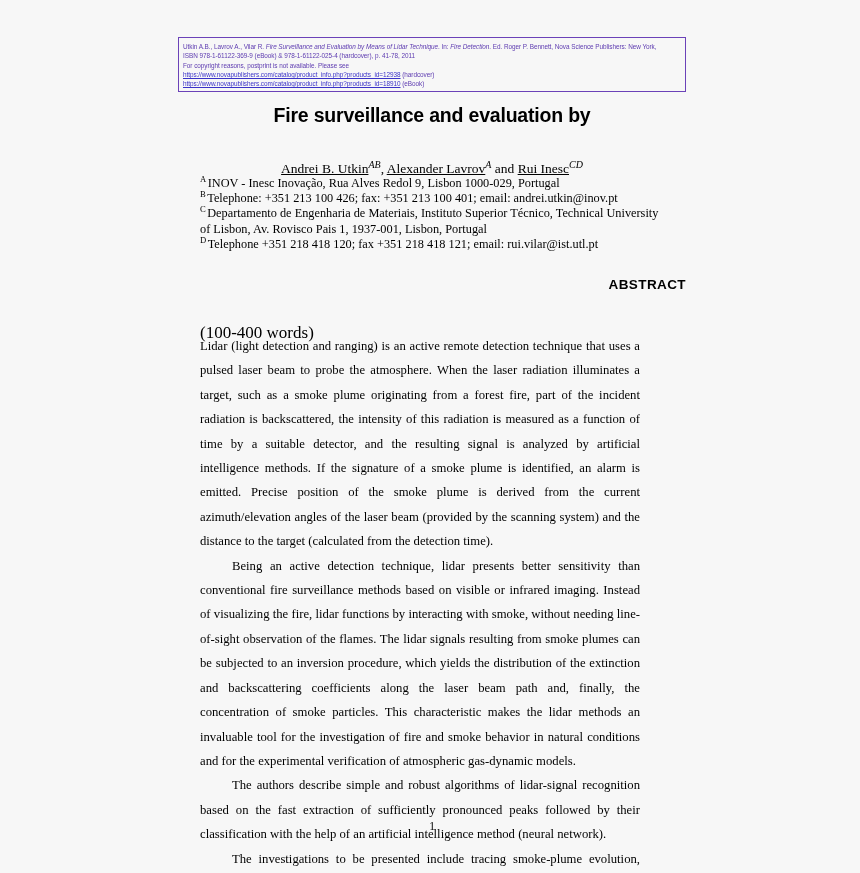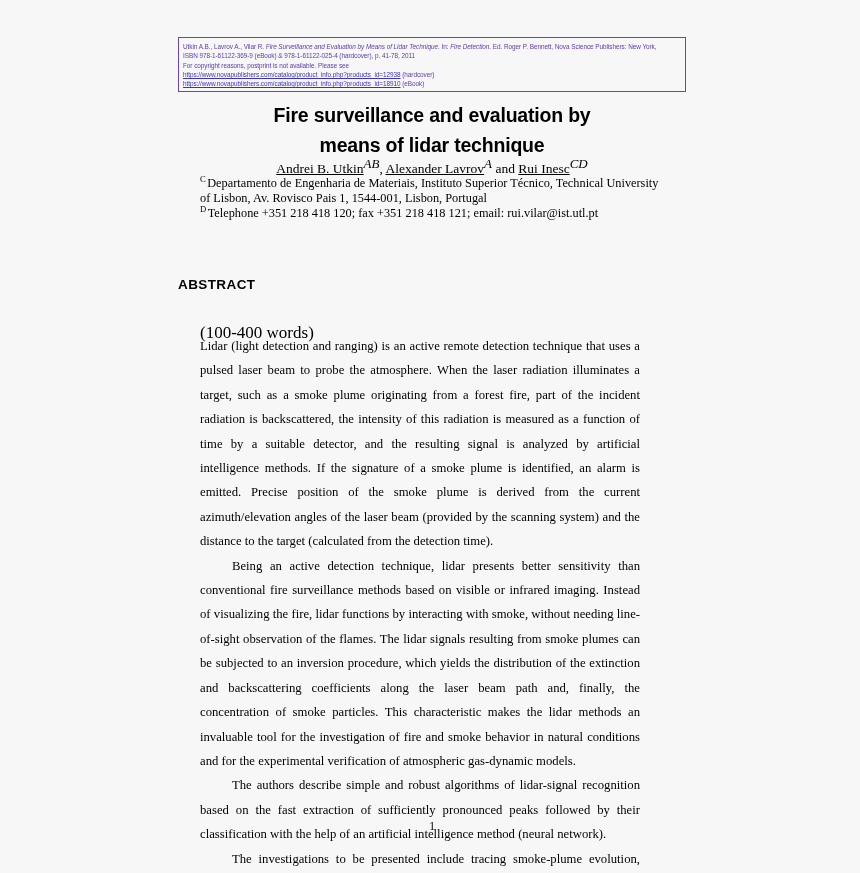--- a/index.html
+++ b/index.html
@@ -75,21 +75,21 @@
     width: 508px;
     text-align: center;
     font-size: 13.5px;
     line-height: 18px;
   }
   .author-name {
     text-decoration: underline;
   }
   sup.aff {
     font-style: italic;
-    font-size: 13px;
+    font-size: 10px;
     vertical-align: super;
     line-height: 0;
   }
 
   
   .affiliations {
     position: absolute;
     left: 200px;
     top: 176px;
     width: 460px;
@@ -107,21 +107,21 @@
     line-height: 0;
     padding-right: 1.5px;
   }
 
   
   .abstract-head {
     position: absolute;
     left: 178px;
     top: 277px;
     width: 508px;
-    text-align: left;
+    text-align: right;
     font-family: "Liberation Sans", sans-serif;
     font-weight: bold;
     font-size: 13.5px;
     letter-spacing: 0.4px;
   }
 
   .wordcount {
     position: absolute;
     left: 200px;
     top: 323px;
@@ -165,29 +165,30 @@
   <div class="notice-box">
     <div class="notice-line"><span>Utkin A.B., Lavrov A., Vilar R. </span><span class="ital">Fire Surveillance and Evaluation by Means of Lidar Technique</span><span>. In: </span><span class="ital">Fire Detection</span><span>. Ed. Roger P. Bennett, Nova Science Publishers: New York,</span></div>
     <div class="notice-line">ISBN 978-1-61122-369-9 (eBook) &amp; 978-1-61122-025-4 (hardcover), p. 41-78, 2011</div>
     <div class="notice-line">For copyright reasons, postprint is not available. Please see</div>
     <div class="notice-line"><a class="notice-link" href="#">https://www.novapublishers.com/catalog/product_info.php?products_id=12938</a><span class="notice-suffix"> (hardcover)</span></div>
     <div class="notice-line"><a class="notice-link" href="#">https://www.novapublishers.com/catalog/product_info.php?products_id=18910</a><span class="notice-suffix"> (eBook)</span></div>
   </div>
 
   <div class="title">
     <div>Fire surveillance and evaluation by</div>
-    <div>means of lidar technique</div>
   </div>
 
   <div class="authors">
     <span class="author-name">Andrei B. Utkin</span><sup class="aff">AB</sup><span>, </span><span class="author-name">Alexander Lavrov</span><sup class="aff">A</sup><span> and </span><span class="author-name">Rui Inesc</span><sup class="aff">CD</sup>
   </div>
 
   <div class="affiliations">
-    <p class="aff-row"><sup>C</sup><span>Departamento de Engenharia de Materiais, Instituto Superior Técnico, Technical University of Lisbon, Av. Rovisco Pais 1, 1544-001, Lisbon, Portugal</span></p>
+    <p class="aff-row"><sup>A</sup><span>INOV - Inesc Inovação, Rua Alves Redol 9, Lisbon 1000-029, Portugal</span></p>
+    <p class="aff-row"><sup>B</sup><span>Telephone: +351 213 100 426; fax: +351 213 100 401; email: andrei.utkin@inov.pt</span></p>
+    <p class="aff-row"><sup>C</sup><span>Departamento de Engenharia de Materiais, Instituto Superior Técnico, Technical University of Lisbon, Av. Rovisco Pais 1, 1937-001, Lisbon, Portugal</span></p>
     <p class="aff-row"><sup>D</sup><span>Telephone +351 218 418 120; fax +351 218 418 121; email: rui.vilar@ist.utl.pt</span></p>
   </div>
 
   <div class="abstract-head">ABSTRACT</div>
 
   <div class="wordcount">(100-400 words)</div>
 
   <div class="body-text">
     <p>Lidar (light detection and ranging) is an active remote detection technique that uses a pulsed laser beam to probe the atmosphere. When the laser radiation illuminates a target, such as a smoke plume originating from a forest fire, part of the incident radiation is backscattered, the intensity of this radiation is measured as a function of time by a suitable detector, and the resulting signal is analyzed by artificial intelligence methods. If the signature of a smoke plume is identified, an alarm is emitted. Precise position of the smoke plume is derived from the current azimuth/elevation angles of the laser beam (provided by the scanning system) and the distance to the target (calculated from the detection time).</p>
     <p class="indent">Being an active detection technique, lidar presents better sensitivity than conventional fire surveillance methods based on visible or infrared imaging. Instead of visualizing the fire, lidar functions by interacting with smoke, without needing line-of-sight observation of the flames. The lidar signals resulting from smoke plumes can be subjected to an inversion procedure, which yields the distribution of the extinction and backscattering coefficients along the laser beam path and, finally, the concentration of smoke particles. This characteristic makes the lidar methods an invaluable tool for the investigation of fire and smoke behavior in natural conditions and for the experimental verification of atmospheric gas-dynamic models.</p>

